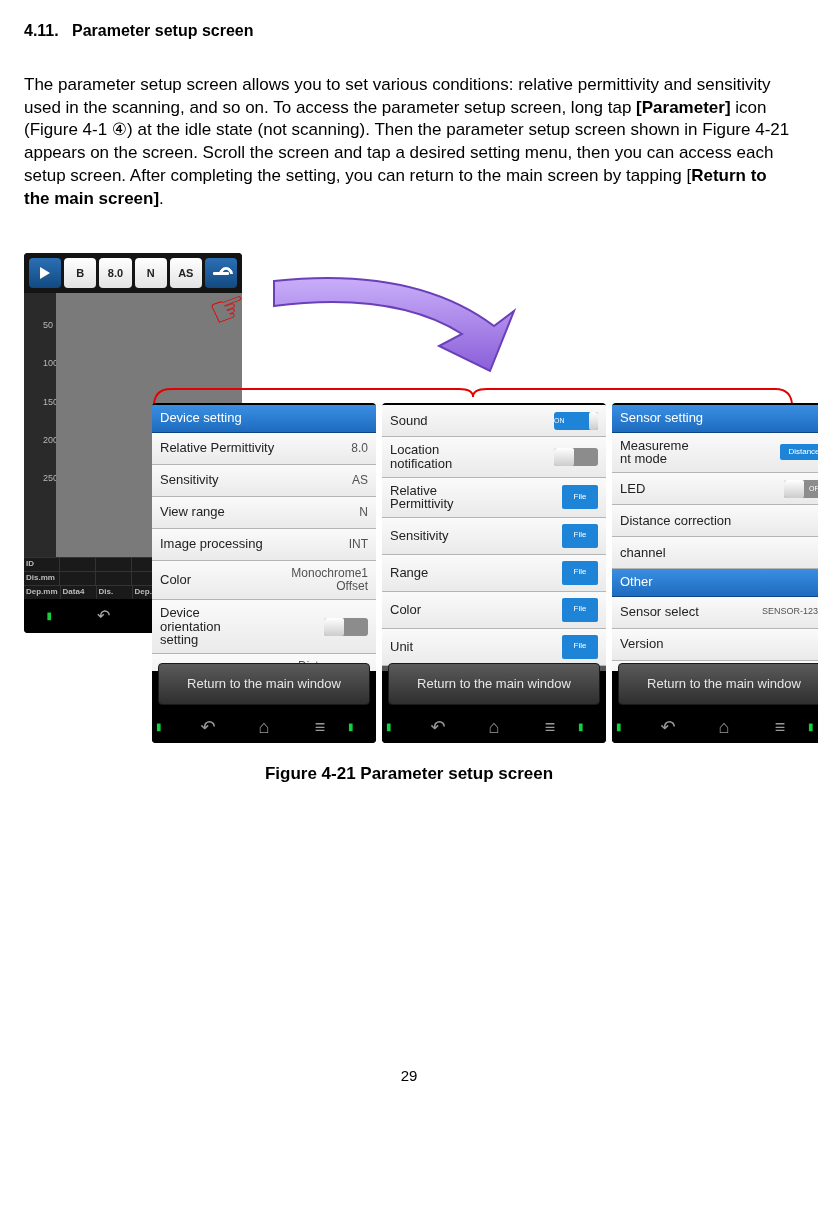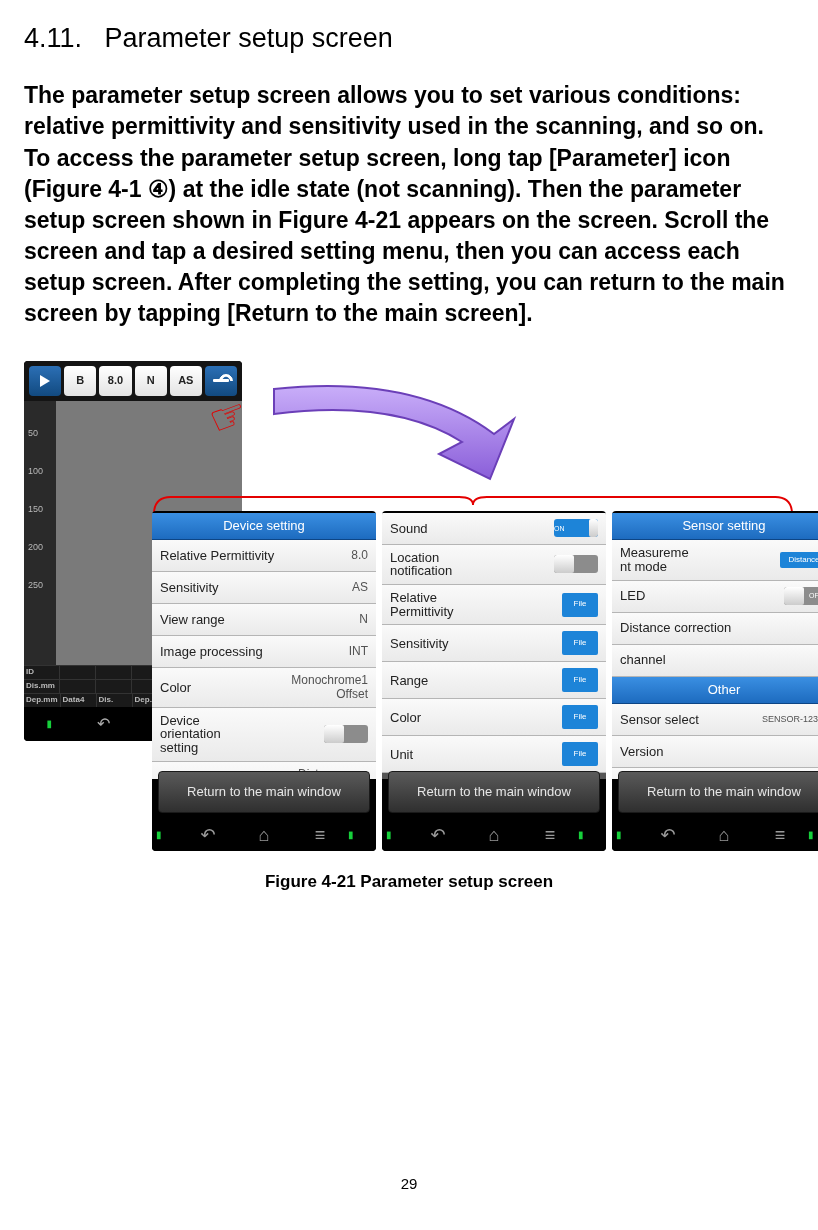--- a/index.html
+++ b/index.html
@@ -6,22 +6,22 @@
   body {
     font-family: Arial, Helvetica, sans-serif;
     background: #fff;
     width: 818px;
     margin: 0 auto;
     padding: 20px 24px 60px;
     color: #000;
     font-size: 16px;
     line-height: 1.35;
   }
-  h2.section-title { font-size: 27px; font-weight: normal; margin-bottom: 24px; }
-  p.body-text { font-size: 23px; margin-bottom: 32px; font-weight: bold; }
+  h2.section-title { font-size: 16px; font-weight: bold; margin-bottom: 32px; }
+  p.body-text { font-size: 17px; margin-bottom: 42px; }
   .figure-wrap { position: relative; width: 100%; height: 490px; }
   .figure-caption { text-align: center; font-weight: bold; margin-top: 20px; font-size: 17px; }
   .page-number { text-align: center; margin-top: 280px; font-size: 15px; }
 
   
   .idle-screen {
     position: absolute; left: 0; top: 0;
     width: 218px; height: 380px;
     background: #000;
     border-radius: 4px; overflow: hidden;
@@ -31,21 +31,21 @@
     flex: 1; height: 30px; background: linear-gradient(#fff,#e3e3e3);
     border-radius: 4px; display: flex; align-items: center; justify-content: center;
     font-size: 11px; font-weight: bold; color: #222;
   }
   .idle-btn.play { background: linear-gradient(#2b6fb5,#124a80); }
   .idle-btn.tool { background: linear-gradient(#2b6fb5,#124a80); }
   .play-tri { width:0;height:0;border-left:10px solid #fff;border-top:6px solid transparent;border-bottom:6px solid transparent;}
   .wrench-ic { width:16px;height:3px;background:#fff;border-radius:1px;position:relative;}
   .wrench-ic::before{content:'';position:absolute;right:-4px;top:-5px;width:8px;height:8px;border:3px solid #fff;border-radius:50%;border-bottom-color:transparent;border-right-color:transparent;transform:rotate(45deg);}
   .idle-scale { position:absolute; left:0; top:40px; bottom:45px; width:32px; background:#2a2a2a; color:#b8b8b8; font-size:9px;}
-  .idle-scale .tick{padding-left:4px;margin-top:26px;}
+  .idle-scale .tick{padding-left:19px;margin-top:26px;}
   .idle-graph { position:absolute; left:32px; top:40px; right:0; bottom:76px; background:#7a7a7a;}
   .idle-info { position:absolute; left:0; right:0; bottom:34px; height:42px; display:flex; flex-direction:column;font-weight:bold;}
   .idle-info-row{flex:1;display:flex;font-size:8px;color:#bbb;border-top:1px solid #333;background:#1a1a1a;}
   .idle-info-row>div{border-right:1px solid #333;padding:1px 2px;min-width:36px;}
   .idle-bottom { position:absolute; left:0; right:0; bottom:0; height:34px; display:flex; align-items:center; justify-content:space-around; background:#000;}
   .sys-icon{color:#aaa;font-size:16px;}
   .pointer {
     position:absolute; left:186px; top:28px;
     font-size:42px; color:#e40000; transform:rotate(-20deg);
   }
@@ -61,21 +61,21 @@
   
   .phone {
     position: absolute; top: 150px; width: 224px; height: 340px;
     background: #000; border-radius: 4px; overflow: hidden;
     font-family: "Segoe UI", Arial, sans-serif;
   }
   .phone-a { left: 128px; }
   .phone-b { left: 358px; }
   .phone-c { left: 588px; }
   .ph-list { position:absolute; top:2px; left:0; right:0; bottom:72px; overflow:hidden; background:#555;}
-  .ph-header { background: linear-gradient(#3a8fe2,#1d6bbf); color:#fff; font-size:13px; padding:4px 8px 5px; border-bottom:1px solid #0d4585;text-align:center;}
+  .ph-header { background: linear-gradient(#3a8fe2,#1d6bbf); color:#fff; font-size:13px; padding:4px 8px 5px; border-bottom:1px solid #0d4585;}
   .ph-row {
     background: linear-gradient(#fafafa,#eaeaea); color:#222;
     display:flex; align-items:center; justify-content:space-between;
     padding:6px 8px; border-bottom:1px solid #b5b5b5; font-size:13px; min-height:32px;
   }
   .ph-row .val{color:#525252;font-size:12px;white-space:pre;text-align:right;line-height:1.1;}
   .toggle { width:44px; height:18px; border-radius:3px; display:flex; font-size:8px; overflow:hidden;}
   .toggle.on{background:#1d84d8;}
   .toggle.off{background:#8c8c8c;}
   .toggle .knob{width:20px;background:linear-gradient(#fff,#ccc);border-radius:2px;}

